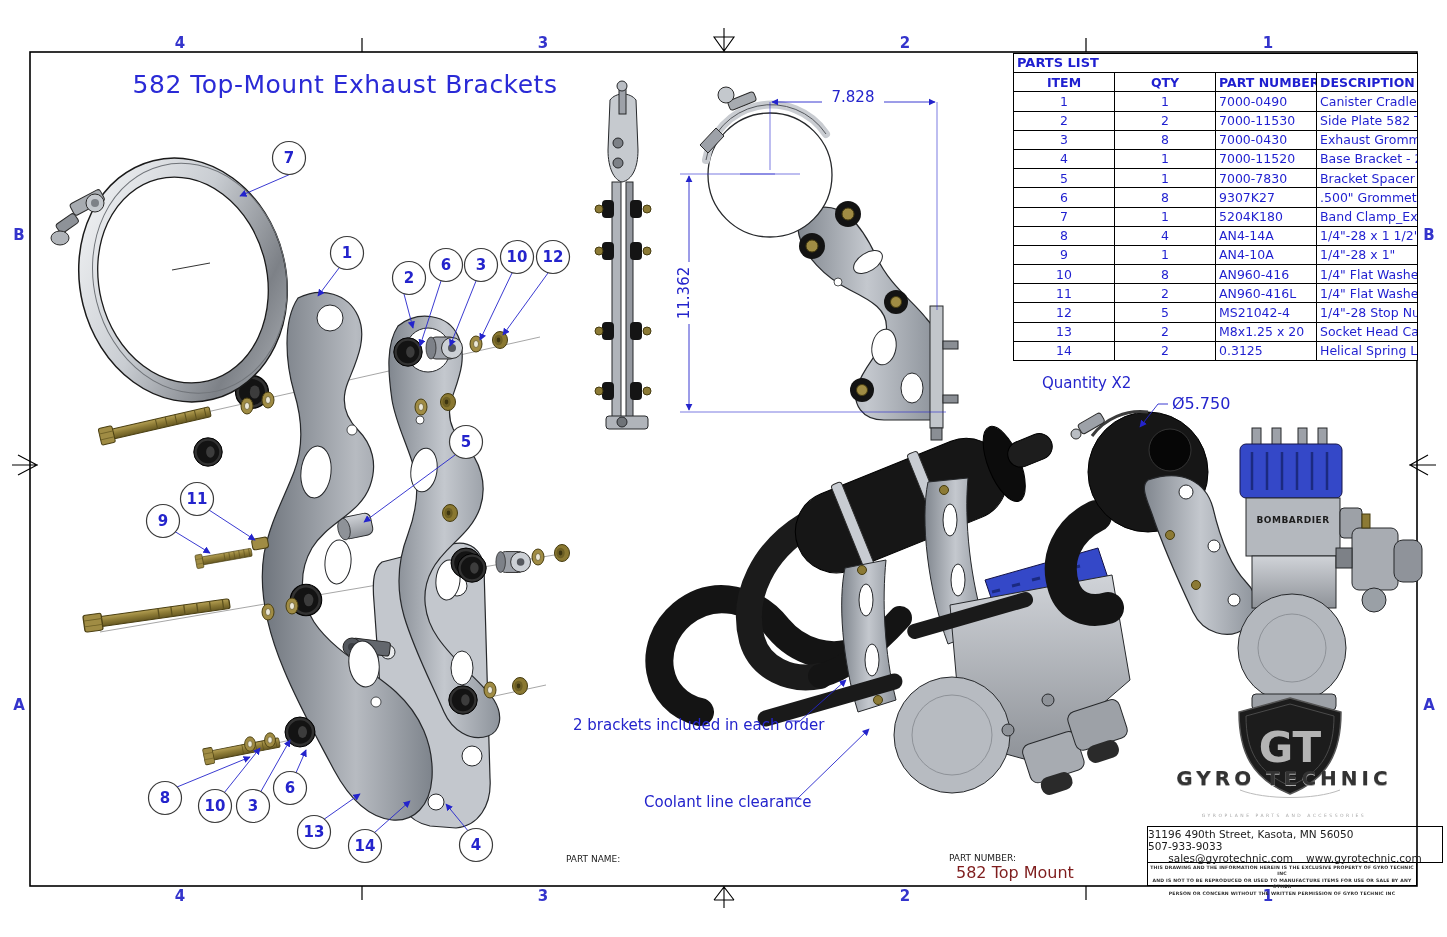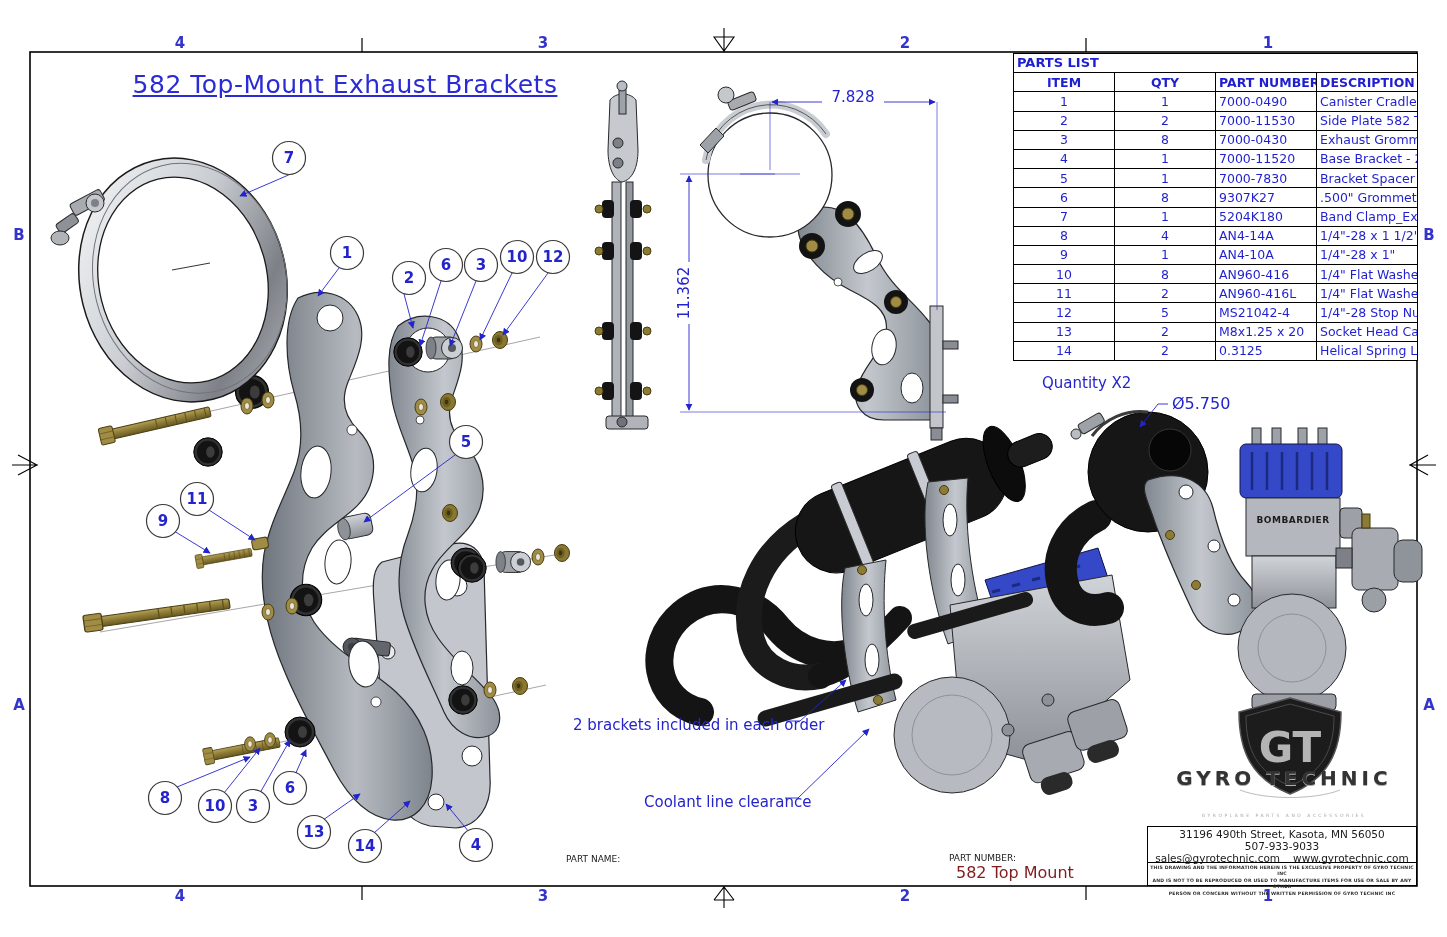--- a/index.html
+++ b/index.html
@@ -2,37 +2,37 @@
 <html><head>
 <meta charset="utf-8">
 <style>
   html,body{margin:0;padding:0;background:#fff;}
   #page{position:relative;width:1447px;height:937px;background:#fff;overflow:hidden;
         font-family:"DejaVu Sans","Liberation Sans",sans-serif;}
   #page svg{position:absolute;left:0;top:0;}
   .abs{position:absolute;}
   
   #dwg-title{left:95px;top:70px;width:500px;text-align:center;font-size:25px;font-weight:500;
-             color:#2a2ad6;letter-spacing:0.5px;text-decoration:underline;}
+             color:#2a2ad6;letter-spacing:0.5px;}
   
   #plist{left:1013px;top:53px;width:405px;border-collapse:collapse;table-layout:fixed;
          font-size:12.5px;color:#1f1fd0;background:#fff;}
   #plist th,#plist td{border:1px solid #000;height:18.2px;padding:0 3px;line-height:1.05;
          overflow:hidden;white-space:nowrap;}
   #plist .t-title{font-weight:600;text-align:left;font-size:13px;}
   #plist thead th{font-weight:600;text-align:center;}
   #plist td:nth-child(1),#plist td:nth-child(2){text-align:center;}
   #plist td:nth-child(3),#plist td:nth-child(4){text-align:left;}
   
   #tblock-logo-text{left:1150px;top:766px;width:268px;text-align:center;font-size:20px;
         font-weight:800;color:#333;letter-spacing:4px;text-shadow:0 1px 0 #aaa;}
   #tblock-tagline{left:1150px;top:813px;width:268px;text-align:center;font-size:4.5px;
         color:#a9a9a9;letter-spacing:2.5px;}
-  #addr-box{left:1147px;top:826px;width:270px;height:37px;border:1px solid #000;
-        text-align:center;font-size:10.5px;color:#1a1a1a;line-height:12px;padding-top:1px;box-sizing:border-box;}
+  #addr-box{left:1147px;top:826px;width:296px;height:37px;border:1px solid #000;
+        font-size:10.5px;color:#1a1a1a;line-height:12px;padding-top:1px;box-sizing:border-box;}
   #addr-line3{display:flex;justify-content:center;gap:13px;}
   #disc-box{left:1147px;top:862px;width:270px;height:24px;border:1px solid #000;border-top:none;
         text-align:center;font-size:4.6px;font-weight:600;color:#2d2d2d;line-height:6.4px;
         padding-top:3px;box-sizing:border-box;letter-spacing:0.2px;}
   #part-name-lbl{left:566px;top:854px;font-size:9px;color:#1a1a1a;}
   #part-num-lbl{left:949px;top:853px;font-size:9px;color:#1a1a1a;}
   #part-num-val{left:948px;top:863px;font-size:16px;color:#7f1d1d;margin-left:8px;}
 </style>
 </head>
 <body>

